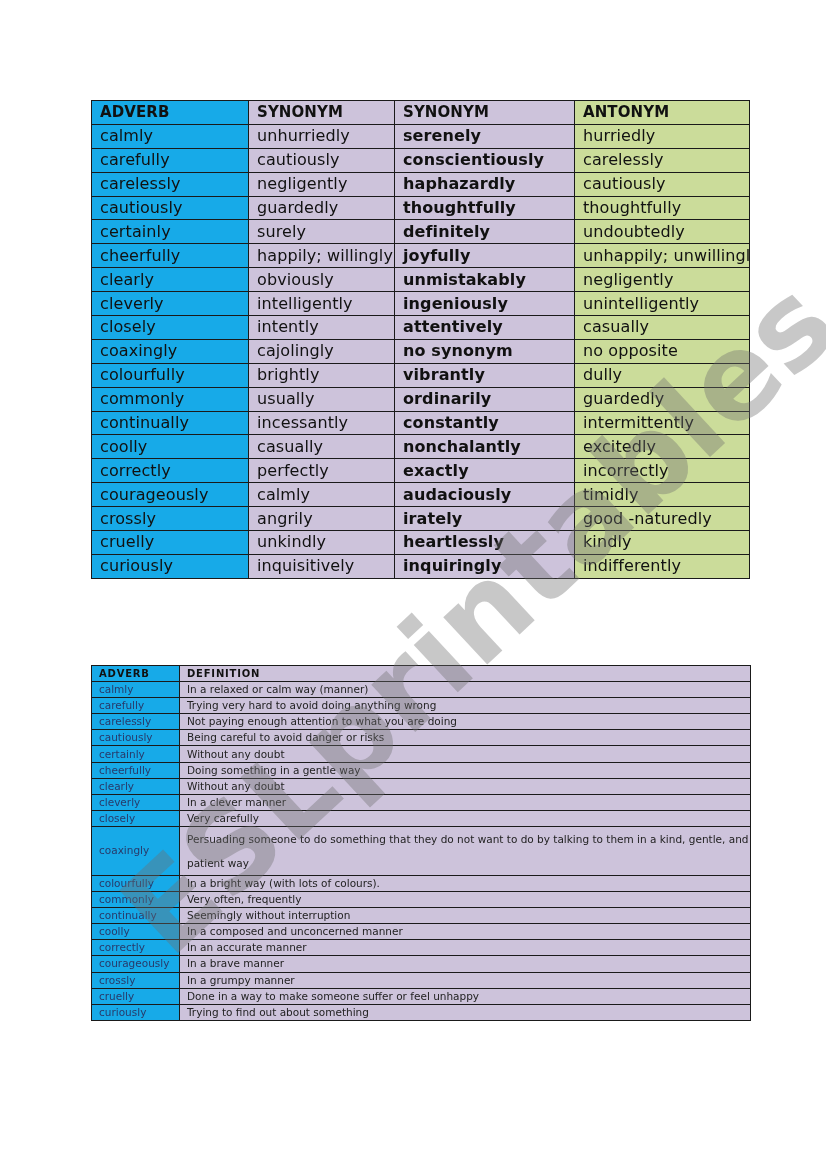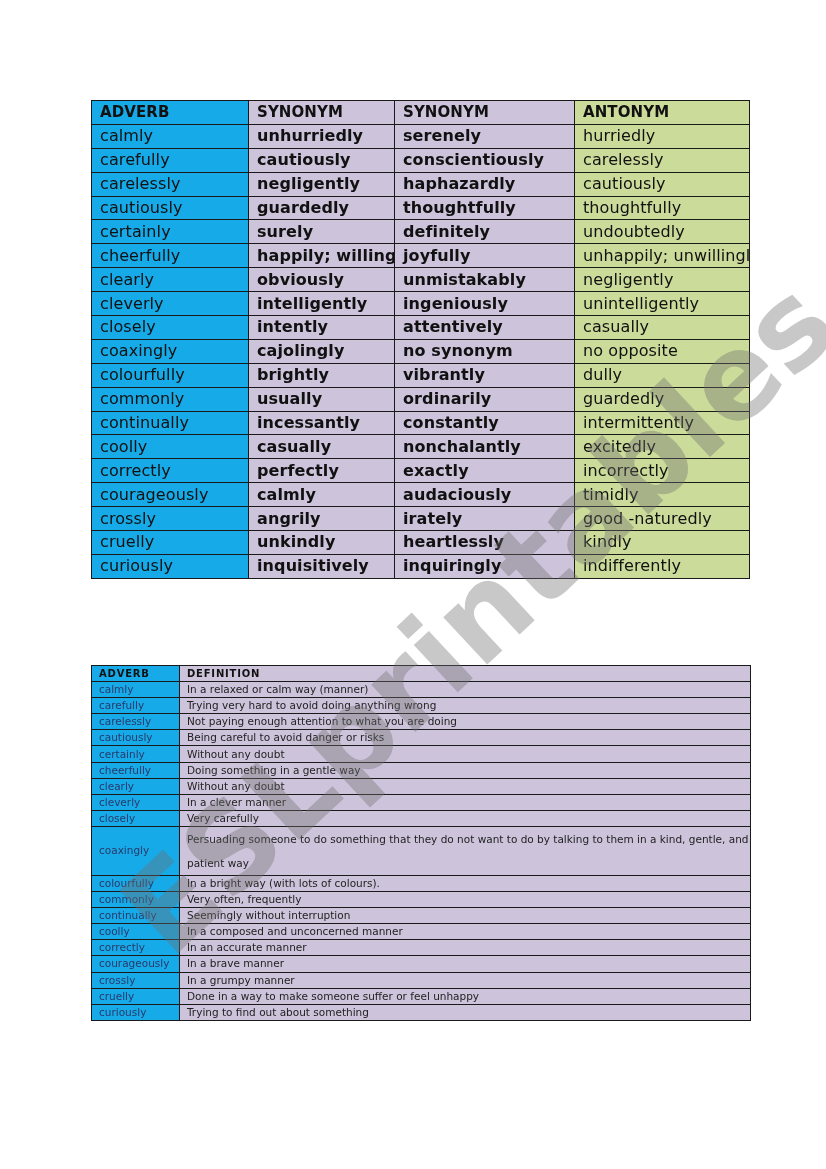--- a/index.html
+++ b/index.html
@@ -6,21 +6,21 @@
     body { width: 826px; height: 1169px; position: relative; overflow: hidden; font-family: "DejaVu Sans", sans-serif; }
     .page { position: absolute; left: 0; top: 0; width: 826px; height: 869px; }
 
     table { border-collapse: collapse; position: absolute; table-layout: fixed; }
     td { border: 1px solid #1a1a1a; padding: 0 0 0 8px; white-space: nowrap; overflow: hidden; color: #111; }
 
     
     #t1 { left: 91px; top: 100px; width: 659px; }
     #t1 td { height: 22.9px; font-size: 16px; line-height: 22px; letter-spacing: 0.1px; }
     #t1 .c-adv { background: #17aae8; width: 148px; }
-    #t1 .c-syn1 { background: #cdc3db; width: 137px; font-weight: bold; }
+    #t1 .c-syn1 { background: #cdc3db; width: 137px; }
     #t1 .c-syn2 { background: #cdc3db; width: 171px; font-weight: bold; }
     #t1 .c-ant { background: #cbdc9a; width: 166px; }
     #t1 tr.head td { font-weight: bold; font-size: 15px; }
 
     
     #t2 { left: 91px; top: 665px; width: 659px; }
     #t2 td { height: 15.1px; font-size: 10.5px; line-height: 15px; padding-left: 7px; }
     #t2 .c-adv { background: #17aae8; width: 80px; color: #283a6a; }
     #t2 .c-def { background: #cdc3db; width: 563px; color: #222; }
     #t2 tr.head td { font-weight: bold; font-size: 10px; letter-spacing: 0.8px; color: #111; }

